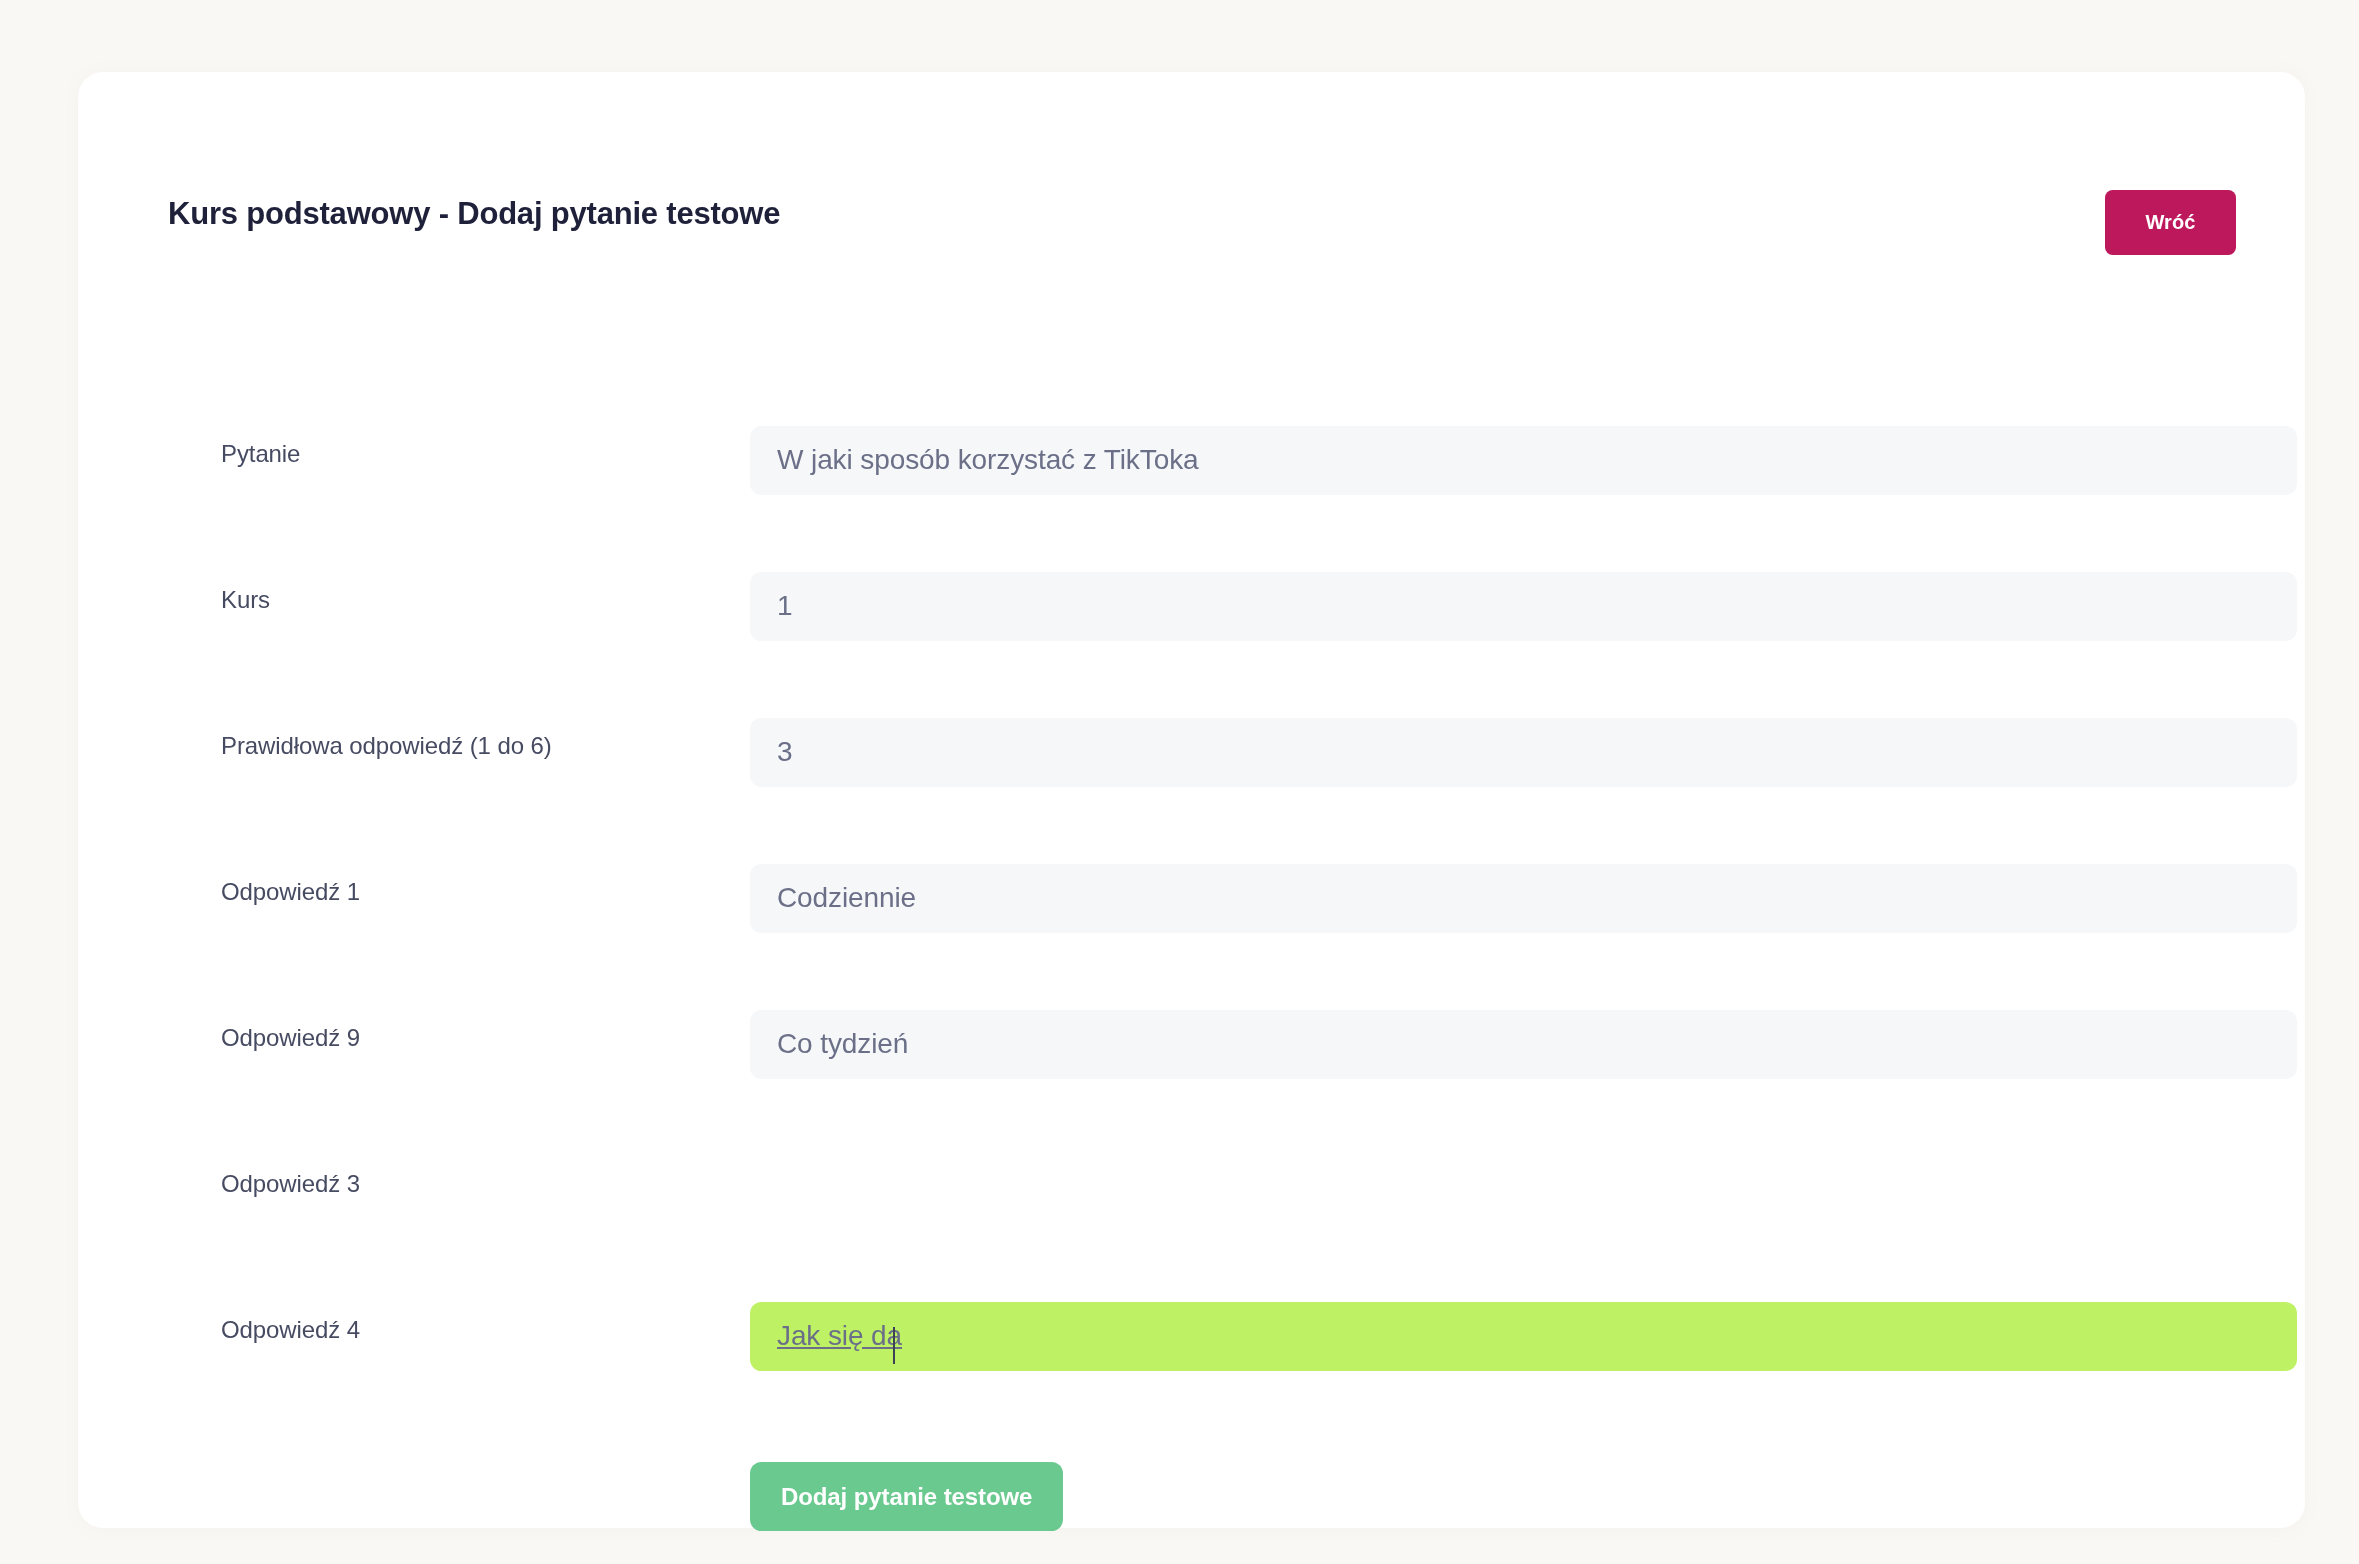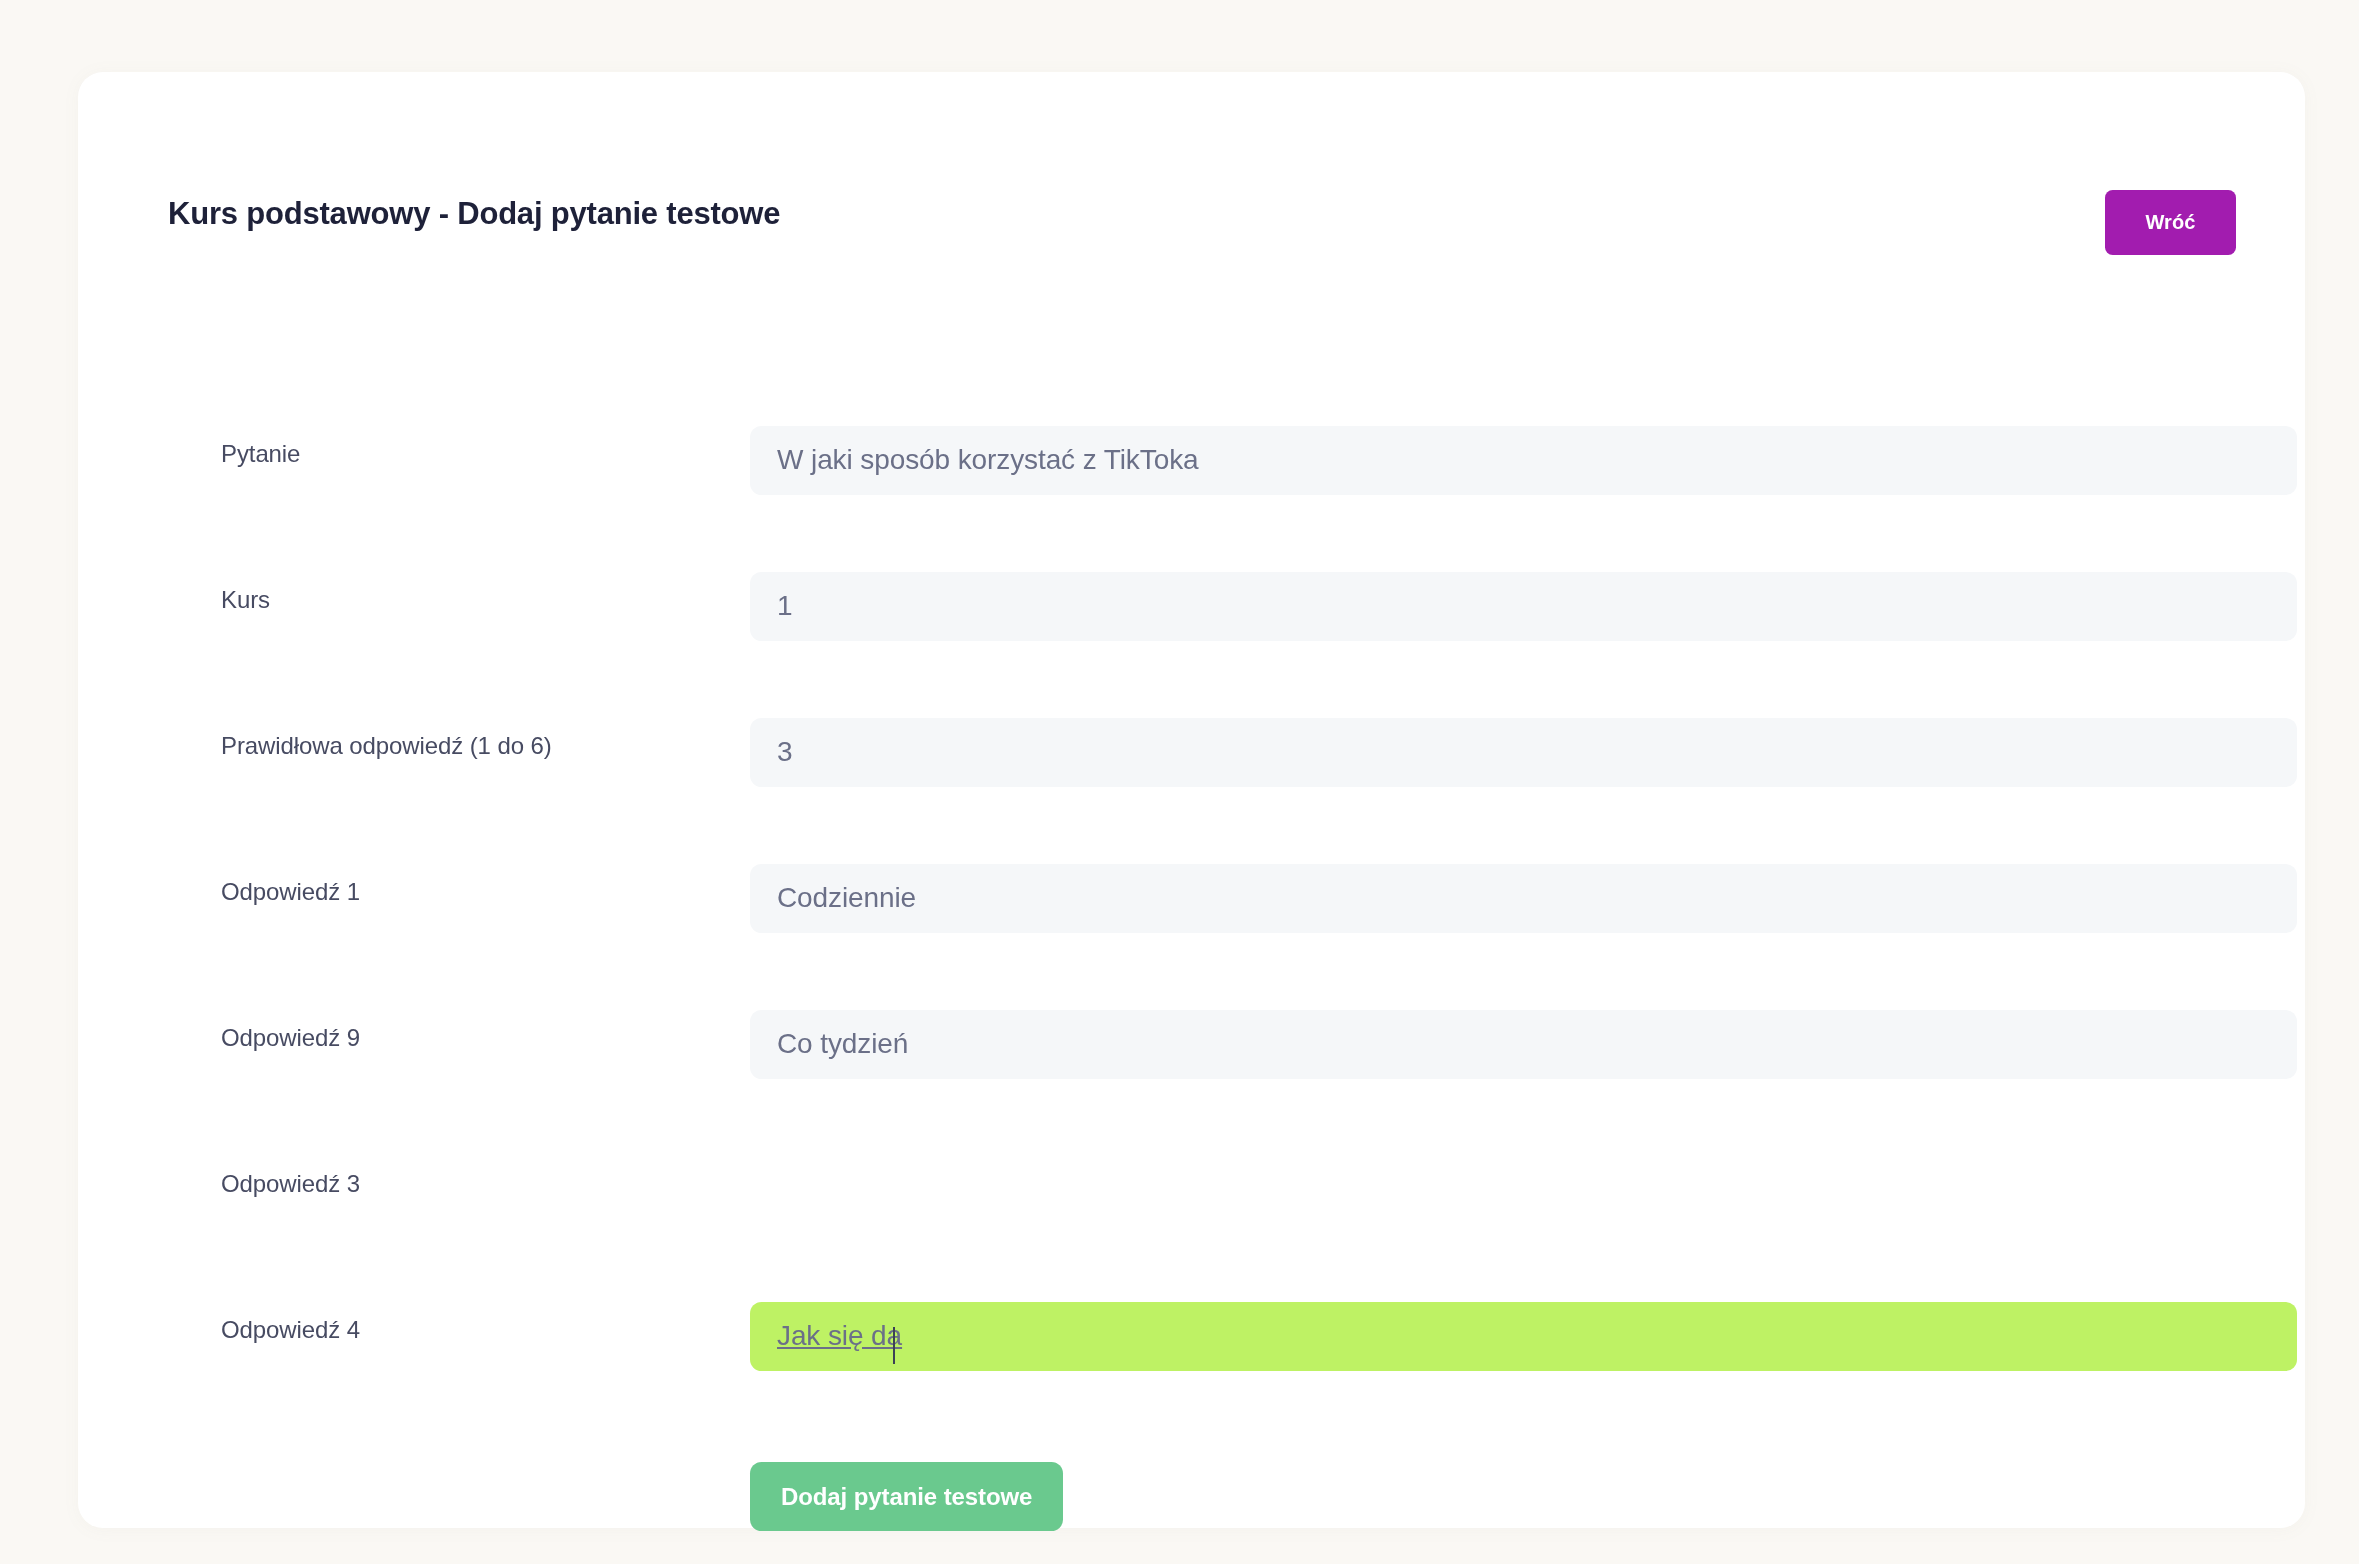--- a/index.html
+++ b/index.html
@@ -50,21 +50,21 @@
     color: #1e2139;
     white-space: nowrap;
   }
 
   .back-button {
     position: absolute;
     right: 69px;
     top: 102px;
     width: 131px;
     height: 65px;
-    background: #a21caf;
+    background: #be185d;
     border: none;
     border-radius: 7.7px;
     color: #ffffff;
     font-family: "Liberation Sans", sans-serif;
     font-size: 20px;
     font-weight: bold;
     letter-spacing: 0.1px;
     cursor: pointer;
     display: flex;
     align-items: center;

